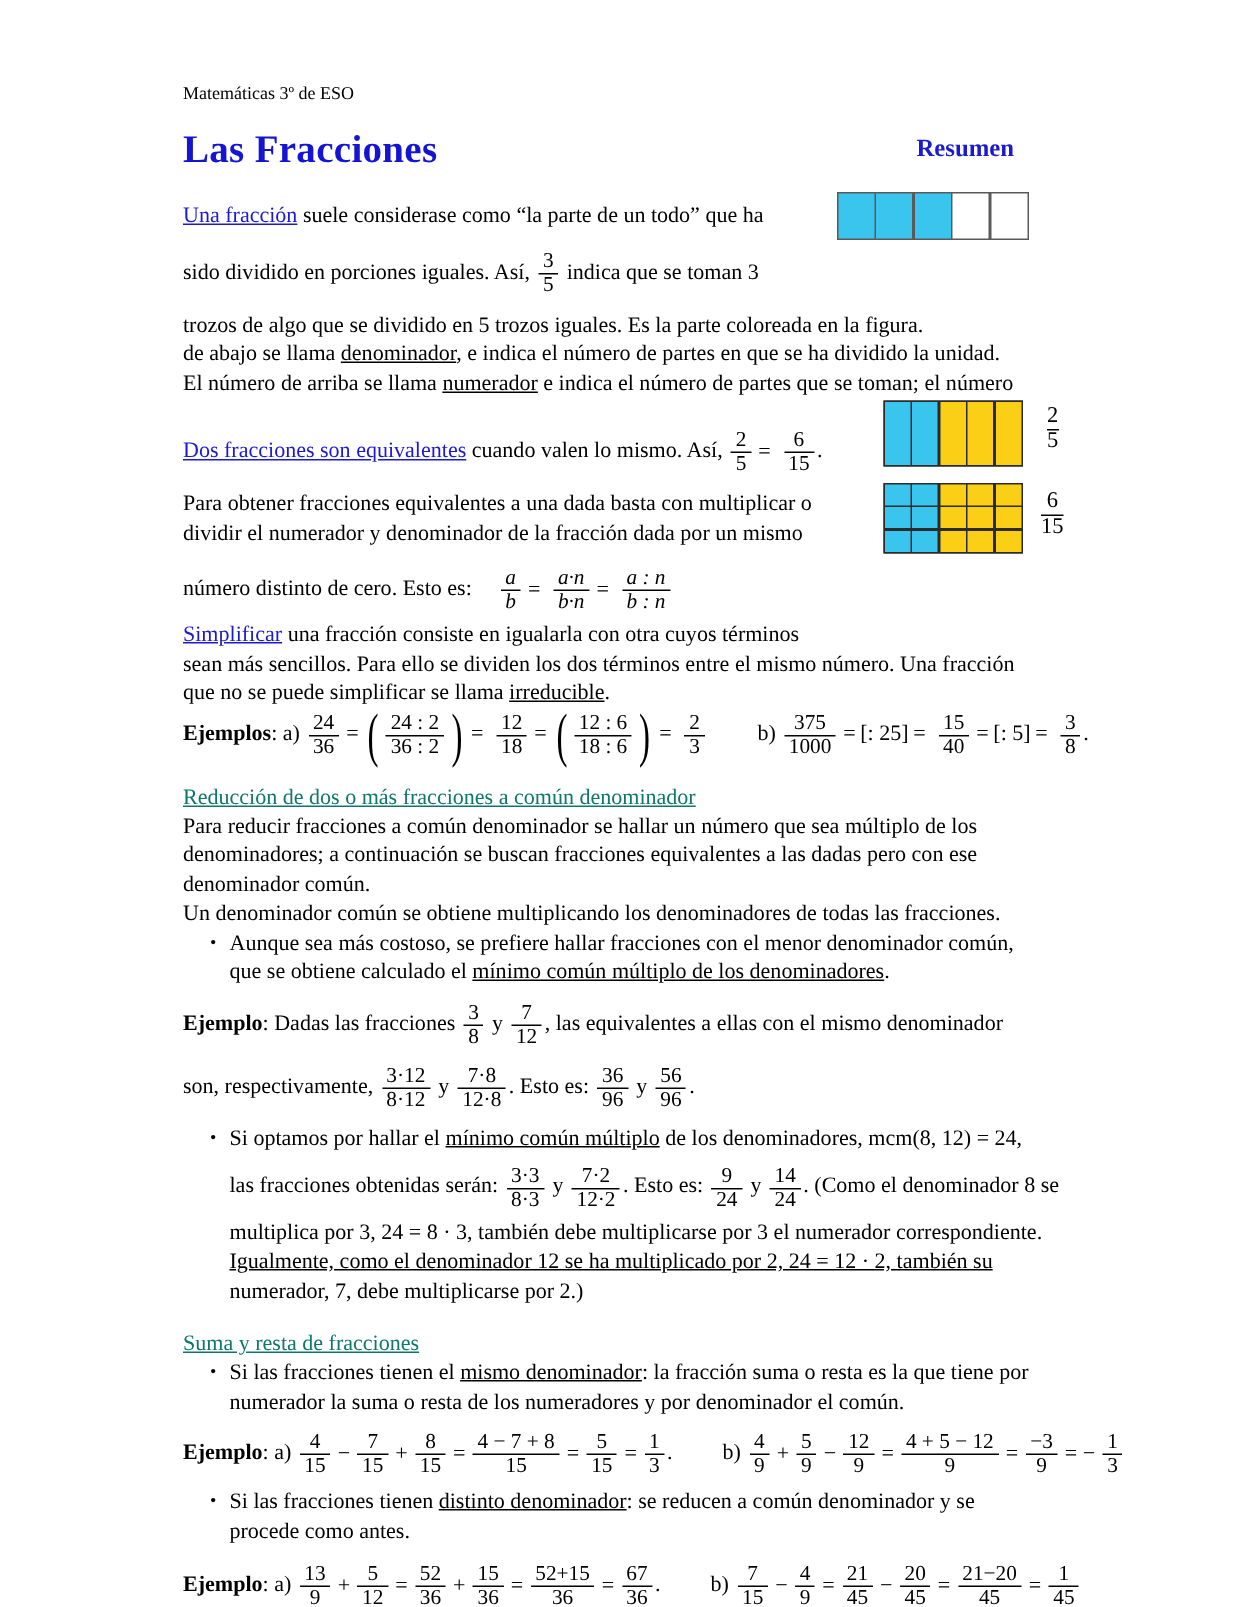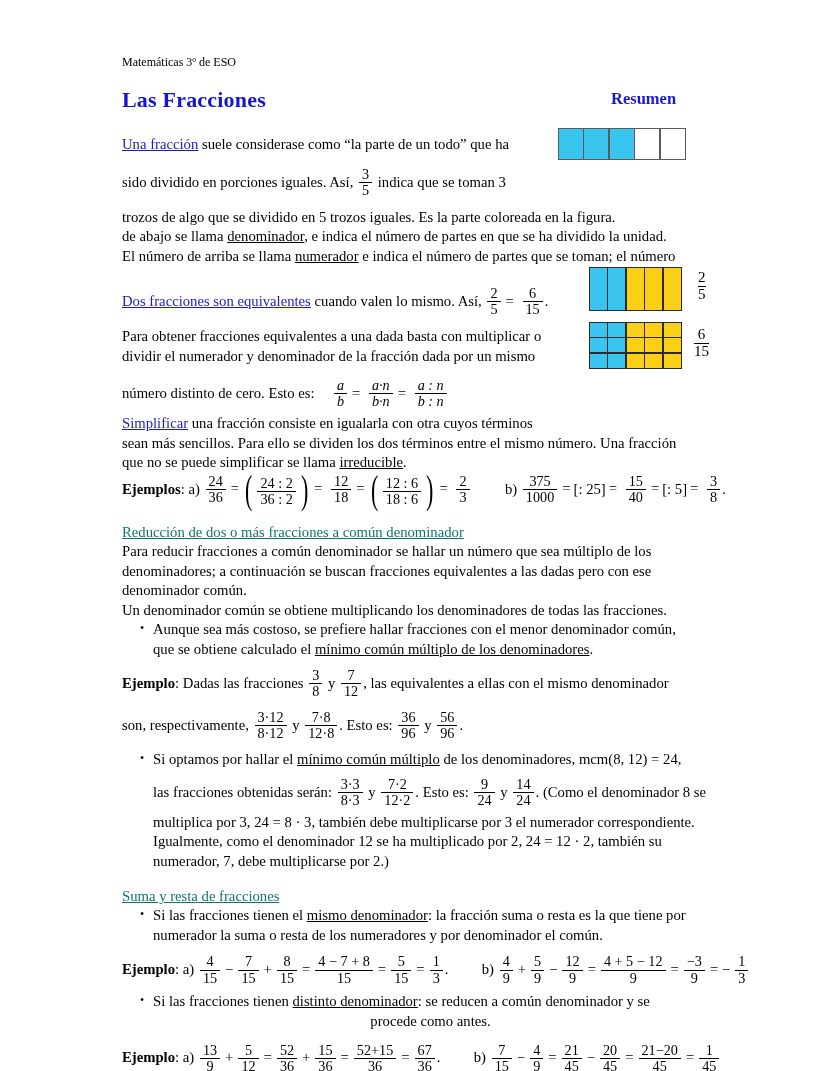--- a/index.html
+++ b/index.html
@@ -30,21 +30,21 @@
   }
 
   
   .meta {
     font-size: 12px;
     line-height: 14px;
     margin: 0 0 16px 0;
   }
   h1.title {
     font-family: "Liberation Serif", "DejaVu Serif", serif;
-    font-size: 22px;
+    font-size: 26px;
     font-weight: bold;
     color: #1414d2;
     margin: 0;
     line-height: 30px;
     letter-spacing: 0.2px;
   }
   .resumen {
     position: absolute;
     left: 611px;
     top: 89px;
@@ -388,21 +388,21 @@
             <span class="num">9</span>
             <span class="den">24</span>
           </span>
           <span>y</span>
           <span class="frac">
             <span class="num">14</span>
             <span class="den">24</span>
           </span><span>. (Como el denominador 8 se</span>
         </span>
         <span style="display:block; margin-top:6px;">multiplica por 3, 24 = 8 · 3, también debe multiplicarse por 3 el numerador correspondiente.</span>
-        <span style="display:block;">Igualmente, como el denominador 12 se ha multiplicado por 2, 24 = 12 · 2, también su</span>
+        <span style="display:block;text-decoration:underline;">Igualmente, como el denominador 12 se ha multiplicado por 2, 24 = 12 · 2, también su</span>
         <span style="display:block;">numerador, 7, debe multiplicarse por 2.)</span>
       </li>
     </ul>
 
     <div style="height:16px;"></div>
     <p class="sechead">Suma y resta de fracciones</p>
 
     <ul class="bul">
       <li>
         <span>Si las fracciones tienen el </span><span class="u">mismo denominador</span><span>: la fracción suma o resta es la que tiene por</span>
@@ -415,21 +415,21 @@
       <span>a)</span>
       <span class="frac"><span class="num">4</span><span class="den">15</span></span><span class="eq">−</span><span class="frac"><span class="num">7</span><span class="den">15</span></span><span class="eq">+</span><span class="frac"><span class="num">8</span><span class="den">15</span></span><span class="eq">=</span><span class="frac"><span class="num">4 − 7 + 8</span><span class="den">15</span></span><span class="eq">=</span><span class="frac"><span class="num">5</span><span class="den">15</span></span><span class="eq">=</span><span class="frac"><span class="num">1</span><span class="den">3</span></span><span>.</span>
       <span class="sp-lg"></span>
       <span>b)</span>
       <span class="frac"><span class="num">4</span><span class="den">9</span></span><span class="eq">+</span><span class="frac"><span class="num">5</span><span class="den">9</span></span><span class="eq">−</span><span class="frac"><span class="num">12</span><span class="den">9</span></span><span class="eq">=</span><span class="frac"><span class="num">4 + 5 − 12</span><span class="den">9</span></span><span class="eq">=</span><span class="frac"><span class="num">−3</span><span class="den">9</span></span><span class="eq">= −</span><span class="frac"><span class="num">1</span><span class="den">3</span></span>
     </p>
 
     <ul class="bul" style="margin-top:8px;">
       <li>
         <span>Si las fracciones tienen </span><span class="u">distinto denominador</span><span>: se reducen a común denominador y se</span>
-        <span style="display:block;text-align:center;">procede como antes.</span>
+        <span style="display:block;">procede como antes.</span>
       </li>
     </ul>
 
     <p class="eqrow" style="margin-top:10px;">
       <span class="bold">Ejemplo</span><span>:</span>
       <span>a)</span>
       <span class="frac"><span class="num">13</span><span class="den">9</span></span><span class="eq">+</span><span class="frac"><span class="num">5</span><span class="den">12</span></span><span class="eq">=</span><span class="frac"><span class="num">52</span><span class="den">36</span></span><span class="eq">+</span><span class="frac"><span class="num">15</span><span class="den">36</span></span><span class="eq">=</span><span class="frac"><span class="num">52+15</span><span class="den">36</span></span><span class="eq">=</span><span class="frac"><span class="num">67</span><span class="den">36</span></span><span>.</span>
       <span class="sp-lg"></span>
       <span>b)</span>
       <span class="frac"><span class="num">7</span><span class="den">15</span></span><span class="eq">−</span><span class="frac"><span class="num">4</span><span class="den">9</span></span><span class="eq">=</span><span class="frac"><span class="num">21</span><span class="den">45</span></span><span class="eq">−</span><span class="frac"><span class="num">20</span><span class="den">45</span></span><span class="eq">=</span><span class="frac"><span class="num">21−20</span><span class="den">45</span></span><span class="eq">=</span><span class="frac"><span class="num">1</span><span class="den">45</span></span>

